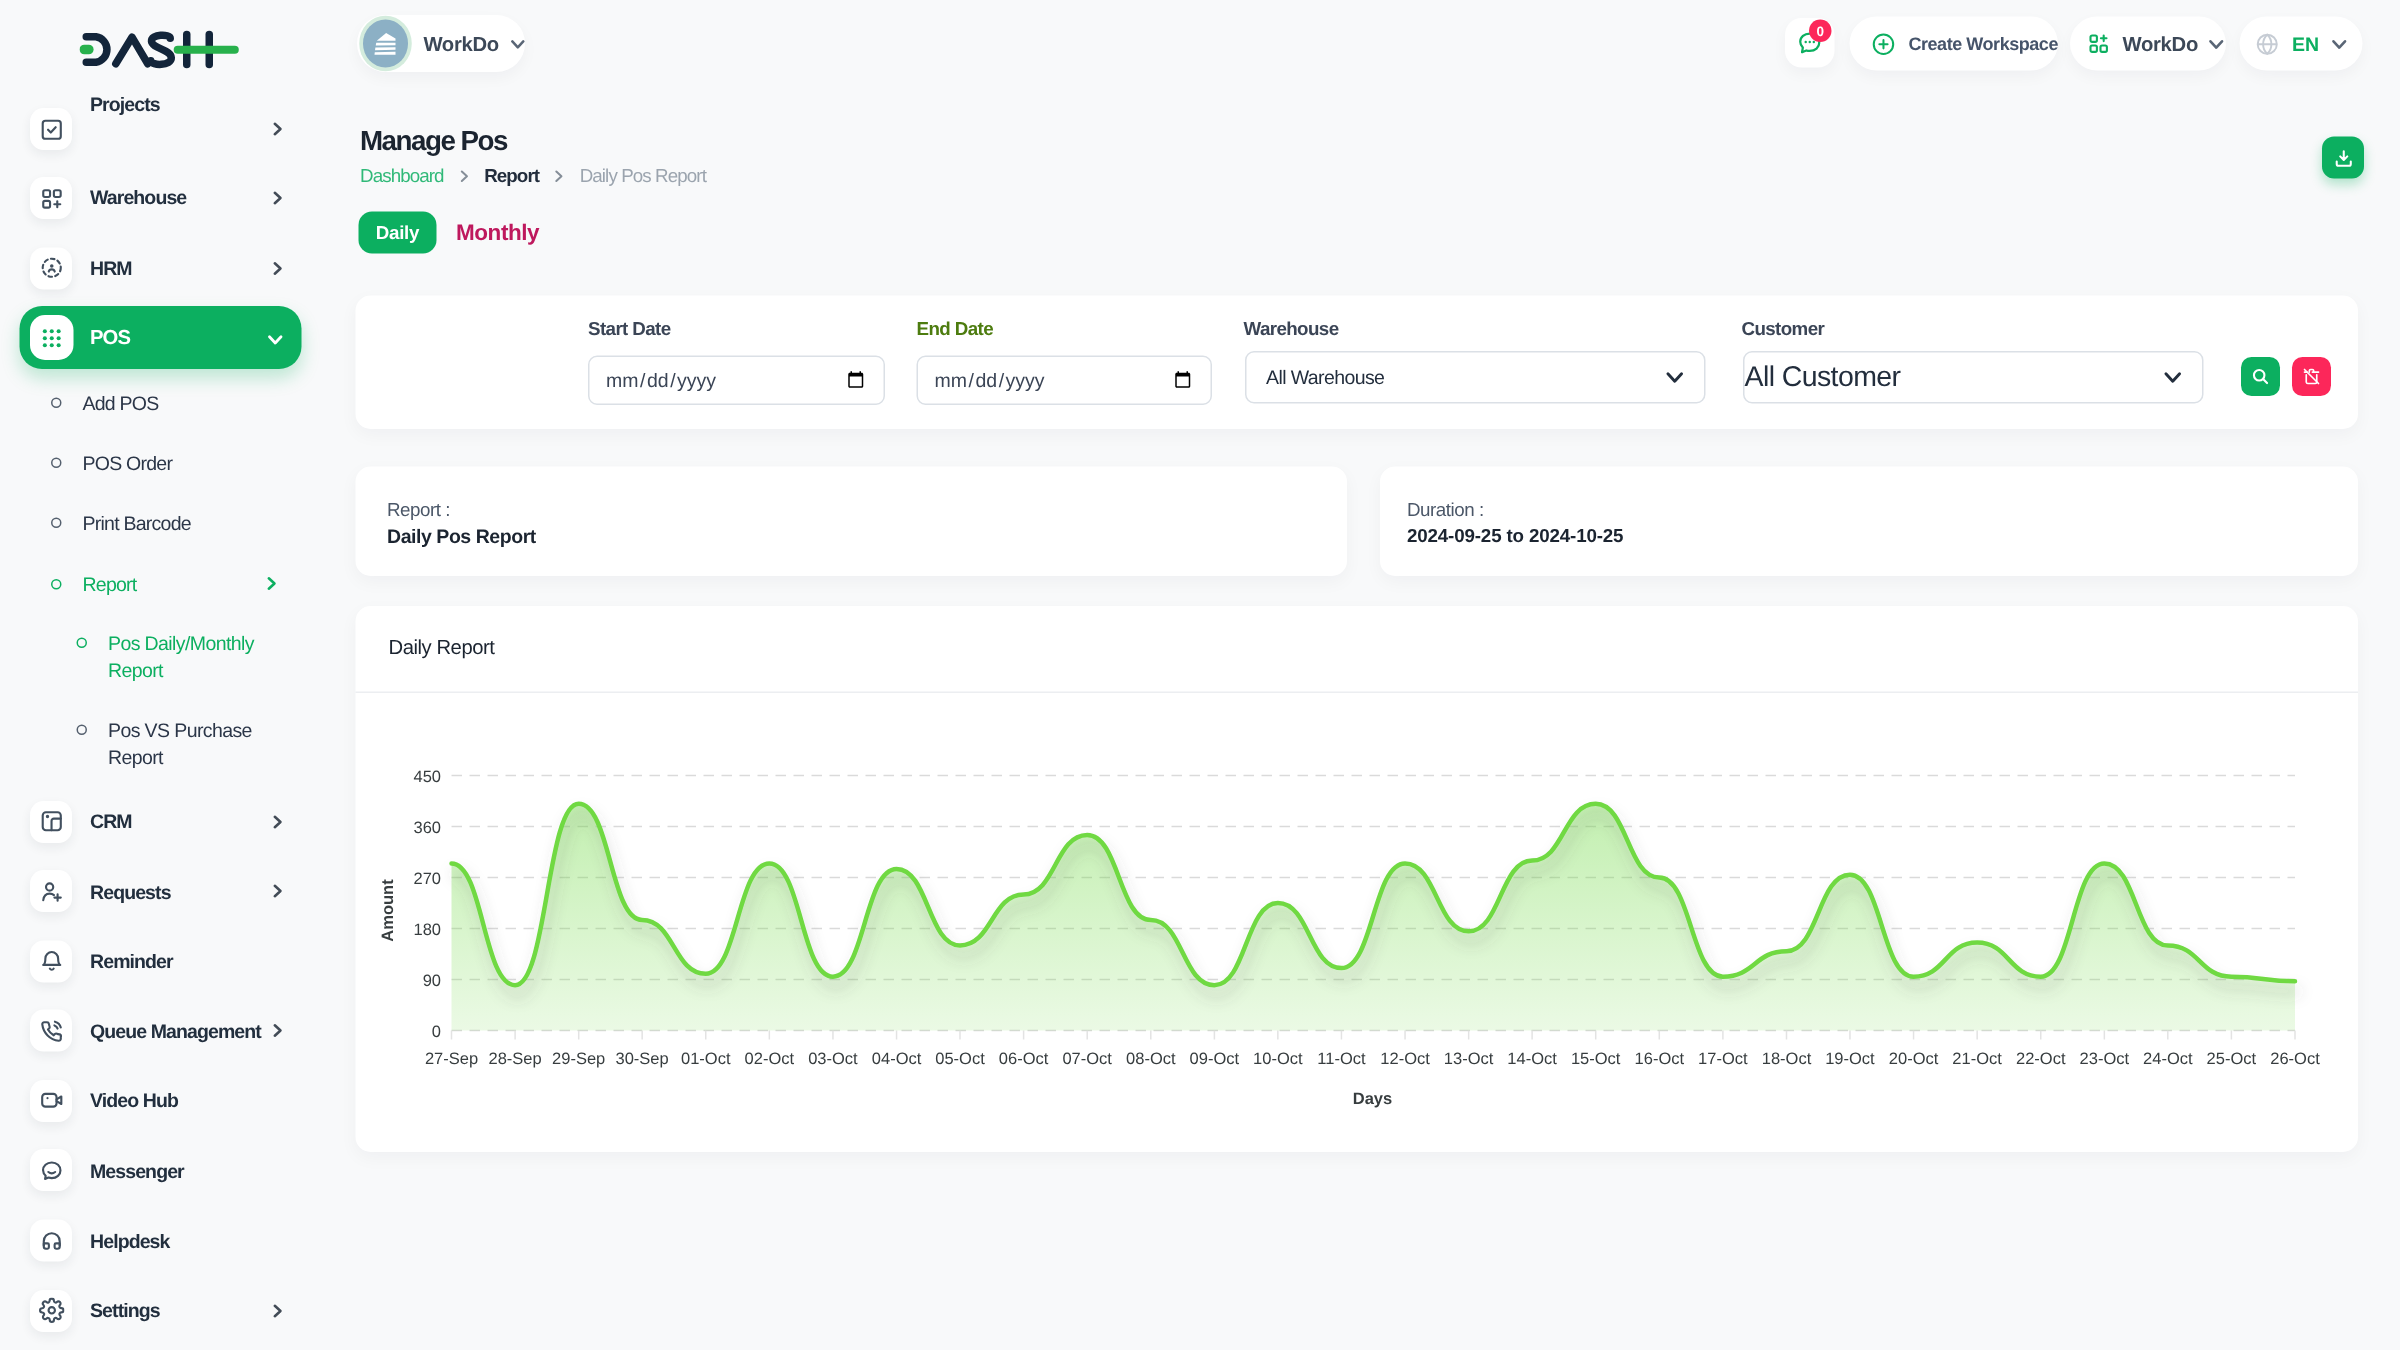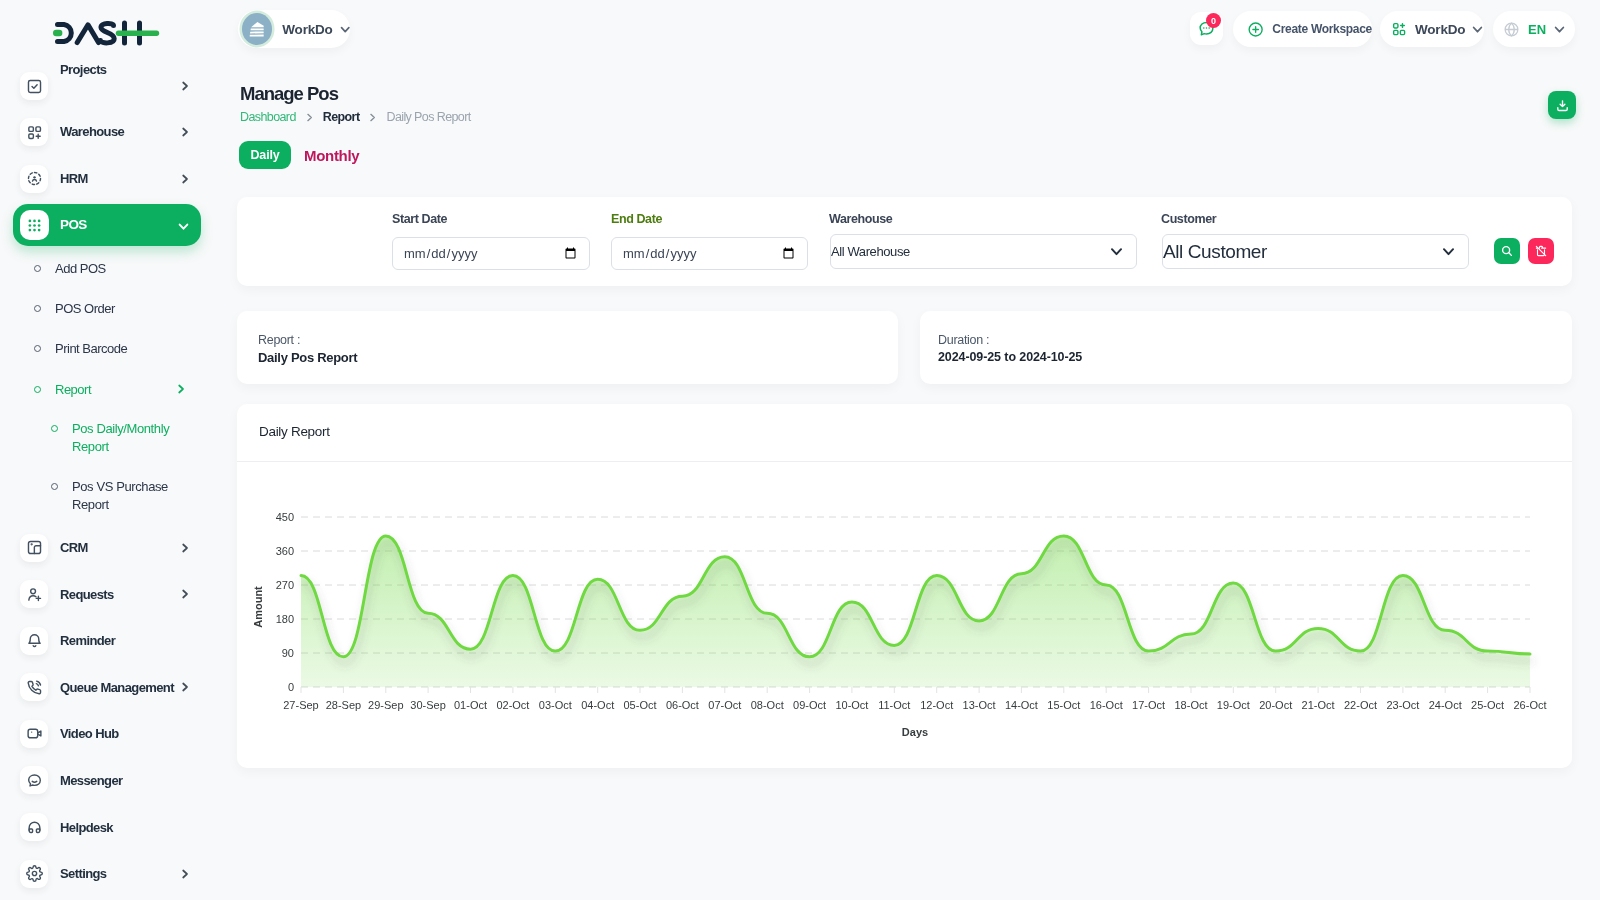--- a/index.html
+++ b/index.html
@@ -264,21 +264,21 @@
 <div class="abs" style="left:239px;top:141px;width:52px;height:28px;background:#0caf60;border-radius:9px;color:#fff;font-size:12.5px;letter-spacing:-0.2px;font-weight:bold;display:flex;align-items:center;justify-content:center">Daily</div>
 <div class="abs" style="left:304px;top:147px;font-size:15px;letter-spacing:-0.3px;font-weight:bold;color:#be185d">Monthly</div>
 
 <div class="card" style="left:237px;top:197px;width:1335px;height:89px"></div>
 <div class="abs" style="left:392px;top:212px;font-size:12.5px;letter-spacing:-0.4px;font-weight:bold;color:#3b4556">Start Date</div>
 <input type="date" class="abs" style="left: 392px; top: 237px; width: 198px; height: 33px; border: 1px solid rgb(219, 224, 230); border-radius: 6px; padding: 0px 10px; font-family: &quot;Liberation Sans&quot;, sans-serif; font-size: 13px; color: rgb(59, 69, 86); background: rgb(255, 255, 255); outline: none;">
 <div class="abs" style="left:611px;top:212px;font-size:12.5px;letter-spacing:-0.4px;font-weight:bold;color:#4d7c0f">End Date</div>
 <input type="date" class="abs" style="left: 611px; top: 237px; width: 197px; height: 33px; border: 1px solid rgb(219, 224, 230); border-radius: 6px; padding: 0px 10px; font-family: &quot;Liberation Sans&quot;, sans-serif; font-size: 13px; color: rgb(59, 69, 86); background: rgb(255, 255, 255); outline: none;">
 <div class="abs" style="left:829px;top:212px;font-size:12.5px;letter-spacing:-0.4px;font-weight:bold;color:#3b4556">Warehouse</div>
 <div class="abs" style="left:830px;top:234px;width:307px;height:35px;border:1px solid #dbe0e6;border-radius:6px;background:#fff;display:flex;align-items:center">
- <span style="font-size:13px;letter-spacing:-0.4px;color:#232e3d">All Warehouse</span>
+ <span style="margin-left:13px;font-size:13px;letter-spacing:-0.4px;color:#232e3d">All Warehouse</span>
  <svg style="position:absolute;right:13px" width="13" height="13" viewBox="0 0 10 10" fill="none" stroke="#232e3d" stroke-width="1.5" stroke-linecap="round" stroke-linejoin="round">
       <path d="M1.5 3.2 L5 7 L8.5 3.2"></path>
     </svg>
 </div>
 <div class="abs" style="left:1161px;top:212px;font-size:12.5px;letter-spacing:-0.4px;font-weight:bold;color:#3b4556">Customer</div>
 <div class="abs" style="left:1162px;top:234px;width:307px;height:35px;border:1px solid #dbe0e6;border-radius:6px;background:#fff;display:flex;align-items:center">
  <span style="font-size:19px;letter-spacing:-0.4px;color:#232e3d">All Customer</span>
  <svg style="position:absolute;right:13px" width="13" height="13" viewBox="0 0 10 10" fill="none" stroke="#232e3d" stroke-width="1.5" stroke-linecap="round" stroke-linejoin="round">
       <path d="M1.5 3.2 L5 7 L8.5 3.2"></path>
     </svg>

